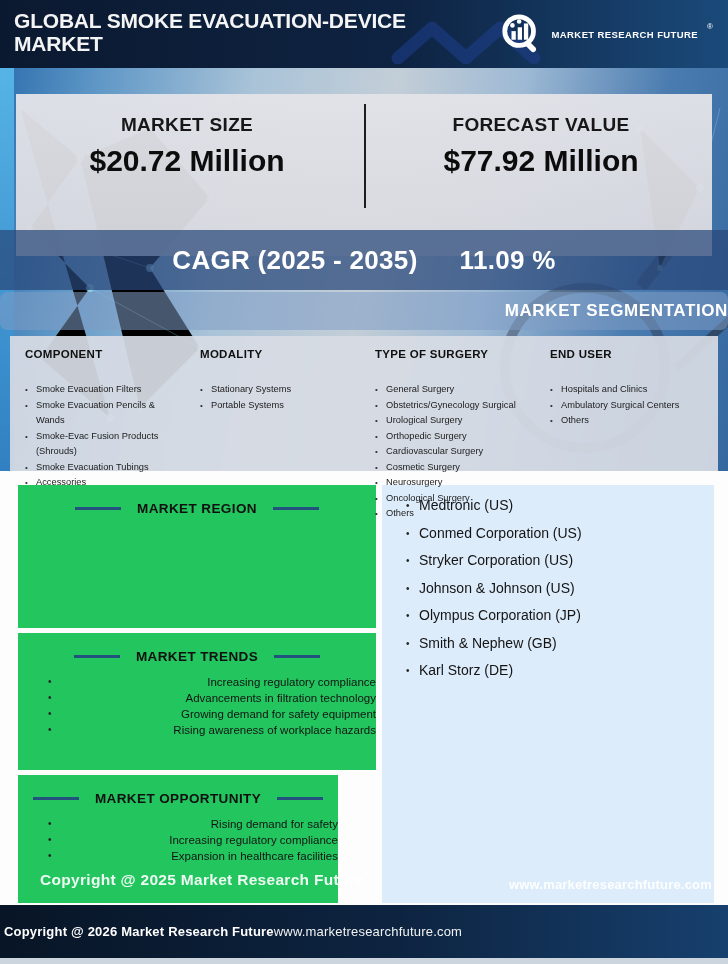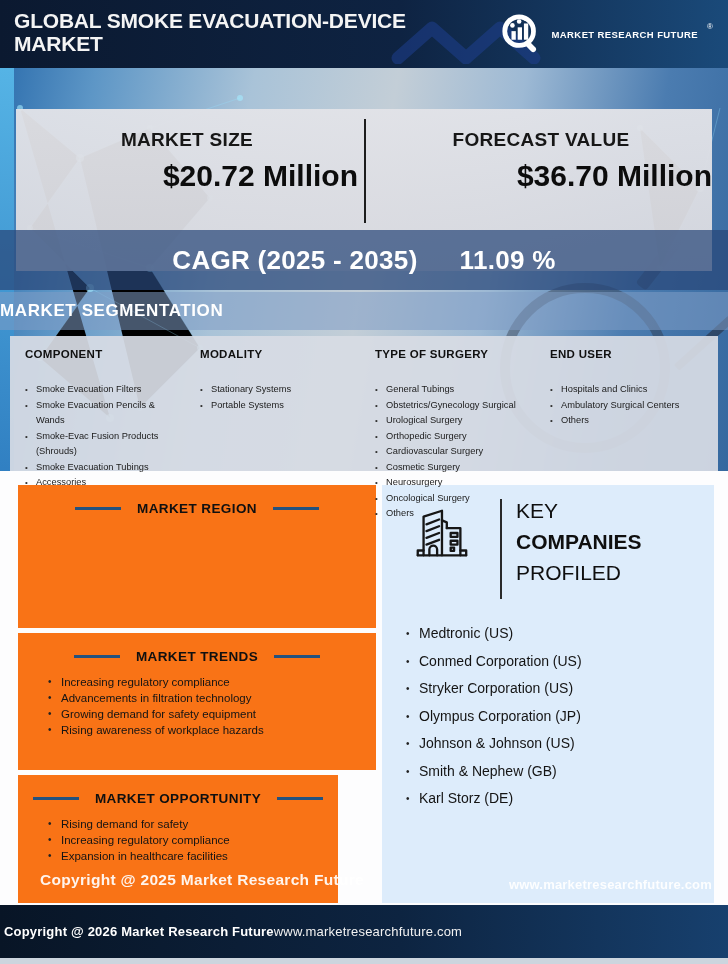--- a/index.html
+++ b/index.html
@@ -50,45 +50,45 @@
     position:absolute; left:655px; top:158px; width:13px; height:68px;
     background:rgba(42,44,54,.38); transform:rotate(38deg); border-radius:4px; z-index:1;
   }
   .pencil {
     position:absolute; left:700px; top:238px; width:8px; height:74px;
     background:rgba(35,35,45,.5); transform:rotate(48deg); border-radius:2px; z-index:1;
   }
 
   
   .stats-panel {
-    position:absolute; left:16px; top:41px; width:696px; height:162px;
+    position:absolute; left:16px; top:26px; width:696px; height:162px;
     background:linear-gradient(180deg,rgba(226,227,232,.96),rgba(216,217,223,.96));
     display:flex; z-index:2;gap:12px;
   }
   .stat-cell { flex:1; text-align:center; padding-top:20px; }
   .stat-label { font-size:19px; font-weight:bold; color:#171717; letter-spacing:.3px; }
-  .stat-value { font-size:30px; font-weight:bold; color:#0c0c0c; margin-top:8px;text-align:right; }
+  .stat-value { font-size:30px; font-weight:bold; color:#0c0c0c; margin-top:8px; }
   .stats-divider {
     position:absolute; left:50%; top:10px; width:2px; height:104px;
     background:#1d1d1d;
   }
 
   
   .cagr-bar {
     position:absolute; left:0; top:162px; width:728px; height:60px;
     background:rgba(40,70,120,.72); display:flex; align-items:center;
     justify-content:center; gap:42px; z-index:2;
   }
   .cagr-bar span { color:#fff; font-size:26px; font-weight:bold; letter-spacing:.3px; }
 
   
   .seg-title-band {
     position:absolute; left:0; top:224px; width:728px; height:38px;
     background:rgba(128,156,196,.55); display:flex; align-items:center;
-    justify-content:flex-start; z-index:2;
+    justify-content:flex-end; z-index:2;border-radius:7px;
   }
   .seg-title-band span { color:#fff; font-size:17px; font-weight:bold; letter-spacing:.6px; }
 
   
   .seg-band {
     position:absolute; left:10px; top:268px; width:708px; height:135px;
     background:rgba(215,220,228,.93); z-index:2;
   }
   .seg-columns { position:absolute; left:10px; top:268px; width:708px; height:260px; z-index:5; }
   .seg-col { position:absolute; top:0; }
@@ -100,21 +100,21 @@
   .seg-list { list-style:none; margin-top:22px; }
   .seg-list li {
     position:relative; padding-left:11px; font-size:9.3px; line-height:15.5px; color:#1b1b1b;
   }
   .seg-list li::before {
     content:"•"; position:absolute; left:0; top:0; font-size:8px; color:#333;
   }
 
   
   .lower { position:absolute; left:0; top:471px; width:728px; height:434px; background:#fdfdfe; }
-  .panel-light { position:absolute; background:#f97316; }
+  .panel-light { position:absolute; background:#22c55e;text-align:right; }
   .panel-blue  { position:absolute; background:#ddecfb; }
   .region-panel     { left:18px; top:14px;  width:358px; height:143px; }
   .trends-panel     { left:18px; top:162px; width:358px; height:137px; }
   .opportunity-panel{ left:18px; top:304px; width:320px; height:128px; }
   .companies-panel  { left:382px; top:14px; width:332px; height:418px; }
 
   .panel-head {
     display:flex; align-items:center; justify-content:center; gap:16px;
     padding-top:16px;
   }
@@ -226,21 +226,21 @@
     <div class="magnifier-handle"></div>
     <div class="pencil"></div>
 
     <div class="stats-panel">
       <div class="stat-cell">
         <div class="stat-label">MARKET SIZE</div>
         <div class="stat-value">$20.72 Million</div>
       </div>
       <div class="stat-cell">
         <div class="stat-label">FORECAST VALUE</div>
-        <div class="stat-value">$36.70 Million</div>
+        <div class="stat-value">$77.92 Million</div>
       </div>
       <div class="stats-divider"></div>
     </div>
 
     <div class="cagr-bar">
       <span>CAGR (2025 - 2035)</span>
       <span>11.09 %</span>
     </div>
 
     <div class="seg-title-band">
@@ -266,21 +266,21 @@
             <li>Smoke Evacuation Pencils &amp; Wands</li>
             <li>Smoke-Evac Fusion Products (Shrouds)</li>
             <li>Smoke Evacuation Tubings</li>
             <li>Accessories</li>
           </ul>
       </div>
       <div class="seg-col seg-col-2">
         <div class="seg-heading">TYPE OF SURGERY</div>
         <ul class="seg-list">
 
-        <li>General Tubings</li>
+        <li>General Surgery</li>
             <li>Obstetrics/Gynecology Surgical</li>
             <li>Urological Surgery</li>
             <li>Orthopedic Surgery</li>
             <li>Cardiovascular Surgery</li>
             <li>Cosmetic Surgery</li>
             <li>Neurosurgery</li>
             <li>Oncological Surgery</li>
             <li>Others</li>
           </ul>
       </div>
@@ -329,49 +329,27 @@
       </div>
       <ul class="panel-list">
 
       <li>Rising demand for safety</li>
           <li>Increasing regulatory compliance</li>
           <li>Expansion in healthcare facilities</li>
         </ul>
     </div>
 
     <div class="panel-blue companies-panel">
-      <div class="companies-header">
-        <div class="building-icon-wrap">
-          <svg width="62" height="62" viewBox="0 0 64 64" fill="none" stroke="#161616" stroke-width="2.4" stroke-linejoin="round" stroke-linecap="round">
-            <path d="M14 54 V14 L33 8 V54"></path>
-            <path d="M17 22 L30 17 M17 29 L30 24 M17 36 L30 31 M17 43 L30 38"></path>
-            <path d="M33 18 L38 20 V26"></path>
-            <path d="M38 26 H52 V54"></path>
-            <rect x="42" y="31" width="7" height="4"></rect>
-            <rect x="42" y="39" width="7" height="4"></rect>
-            <rect x="42" y="46" width="3.5" height="3.5"></rect>
-            <path d="M20 54 V48 a4 4 0 0 1 8 0 V54"></path>
-            <path d="M8 54 H58"></path>
-            <path d="M8 54 V49 H14 M52 49 H58 V54"></path>
-          </svg>
-        </div>
-        <div class="companies-rule"></div>
-        <div class="companies-titles">
-          <div>KEY</div>
-          <div class="bold">COMPANIES</div>
-          <div>PROFILED</div>
-        </div>
-      </div>
       <ul class="companies-list">
 
       <li>Medtronic (US)</li>
           <li>Conmed Corporation (US)</li>
           <li>Stryker Corporation (US)</li>
+          <li>Johnson &amp; Johnson (US)</li>
           <li>Olympus Corporation (JP)</li>
-          <li>Johnson &amp; Johnson (US)</li>
           <li>Smith &amp; Nephew (GB)</li>
           <li>Karl Storz (DE)</li>
         </ul>
     </div>
 
     <div class="ghost-copyright">Copyright @ 2025 Market Research Future</div>
     <div class="ghost-url">www.marketresearchfuture.com</div>
   </div>
 
   <div class="footer">

